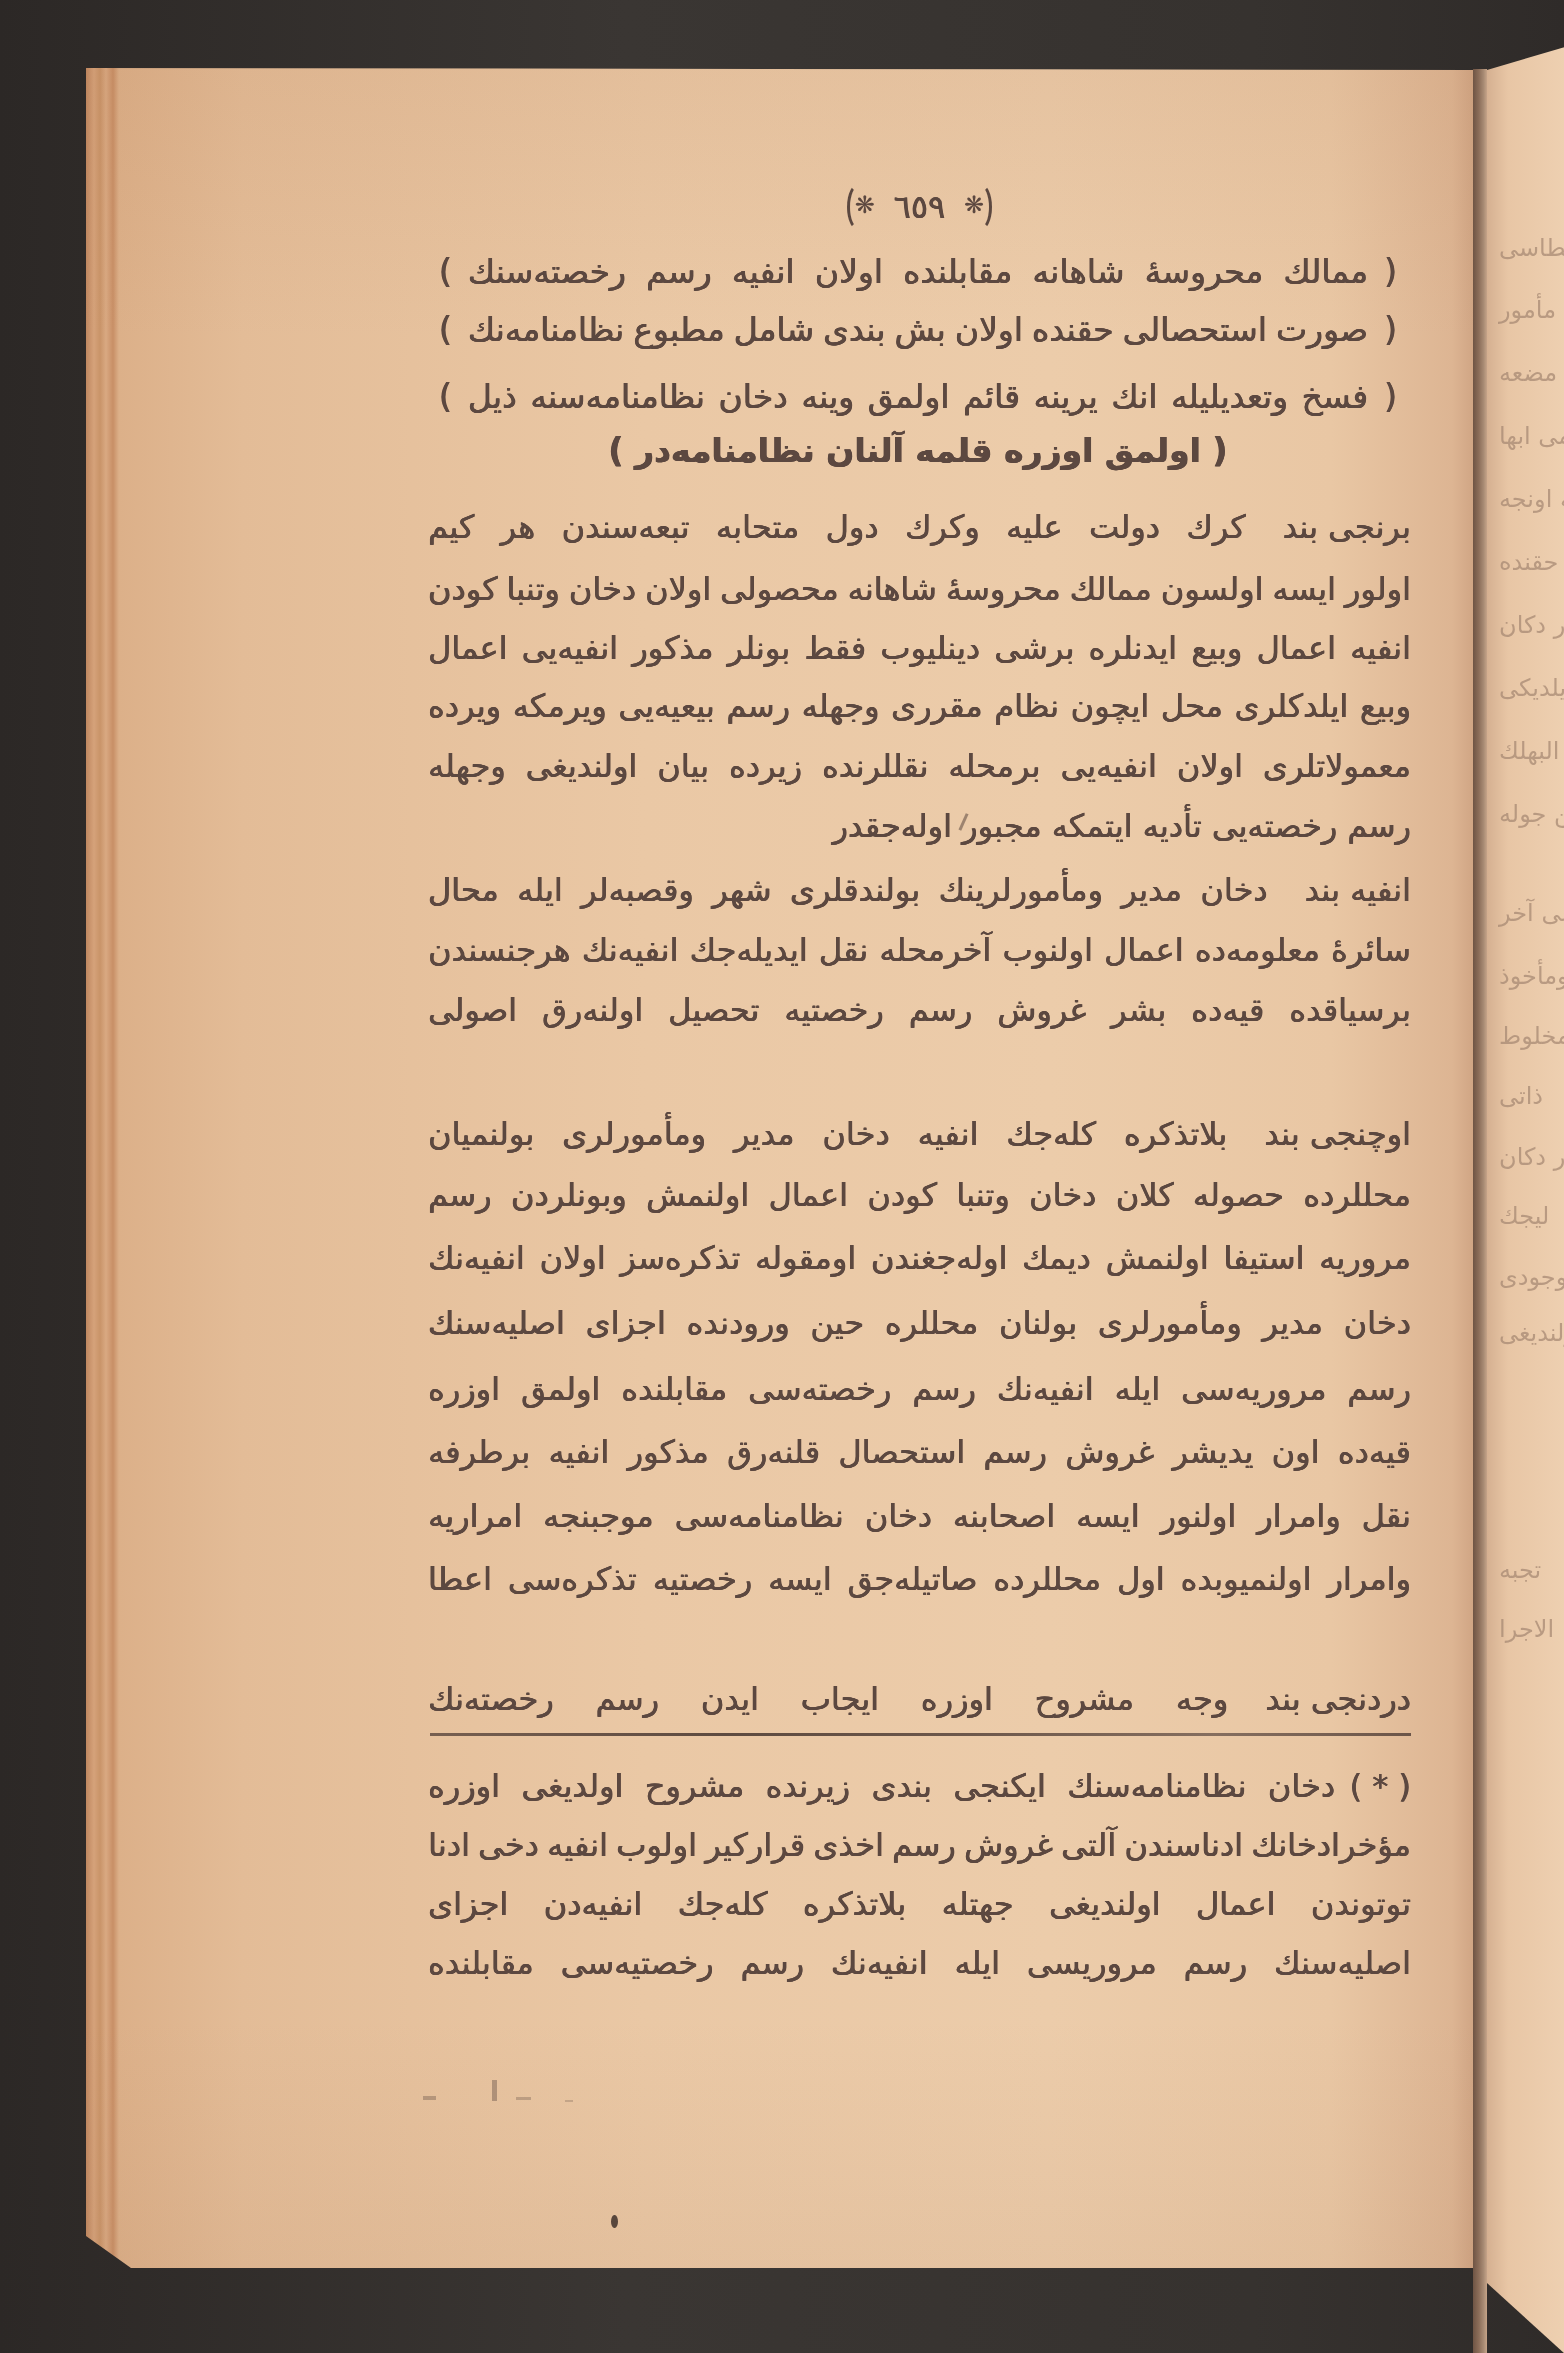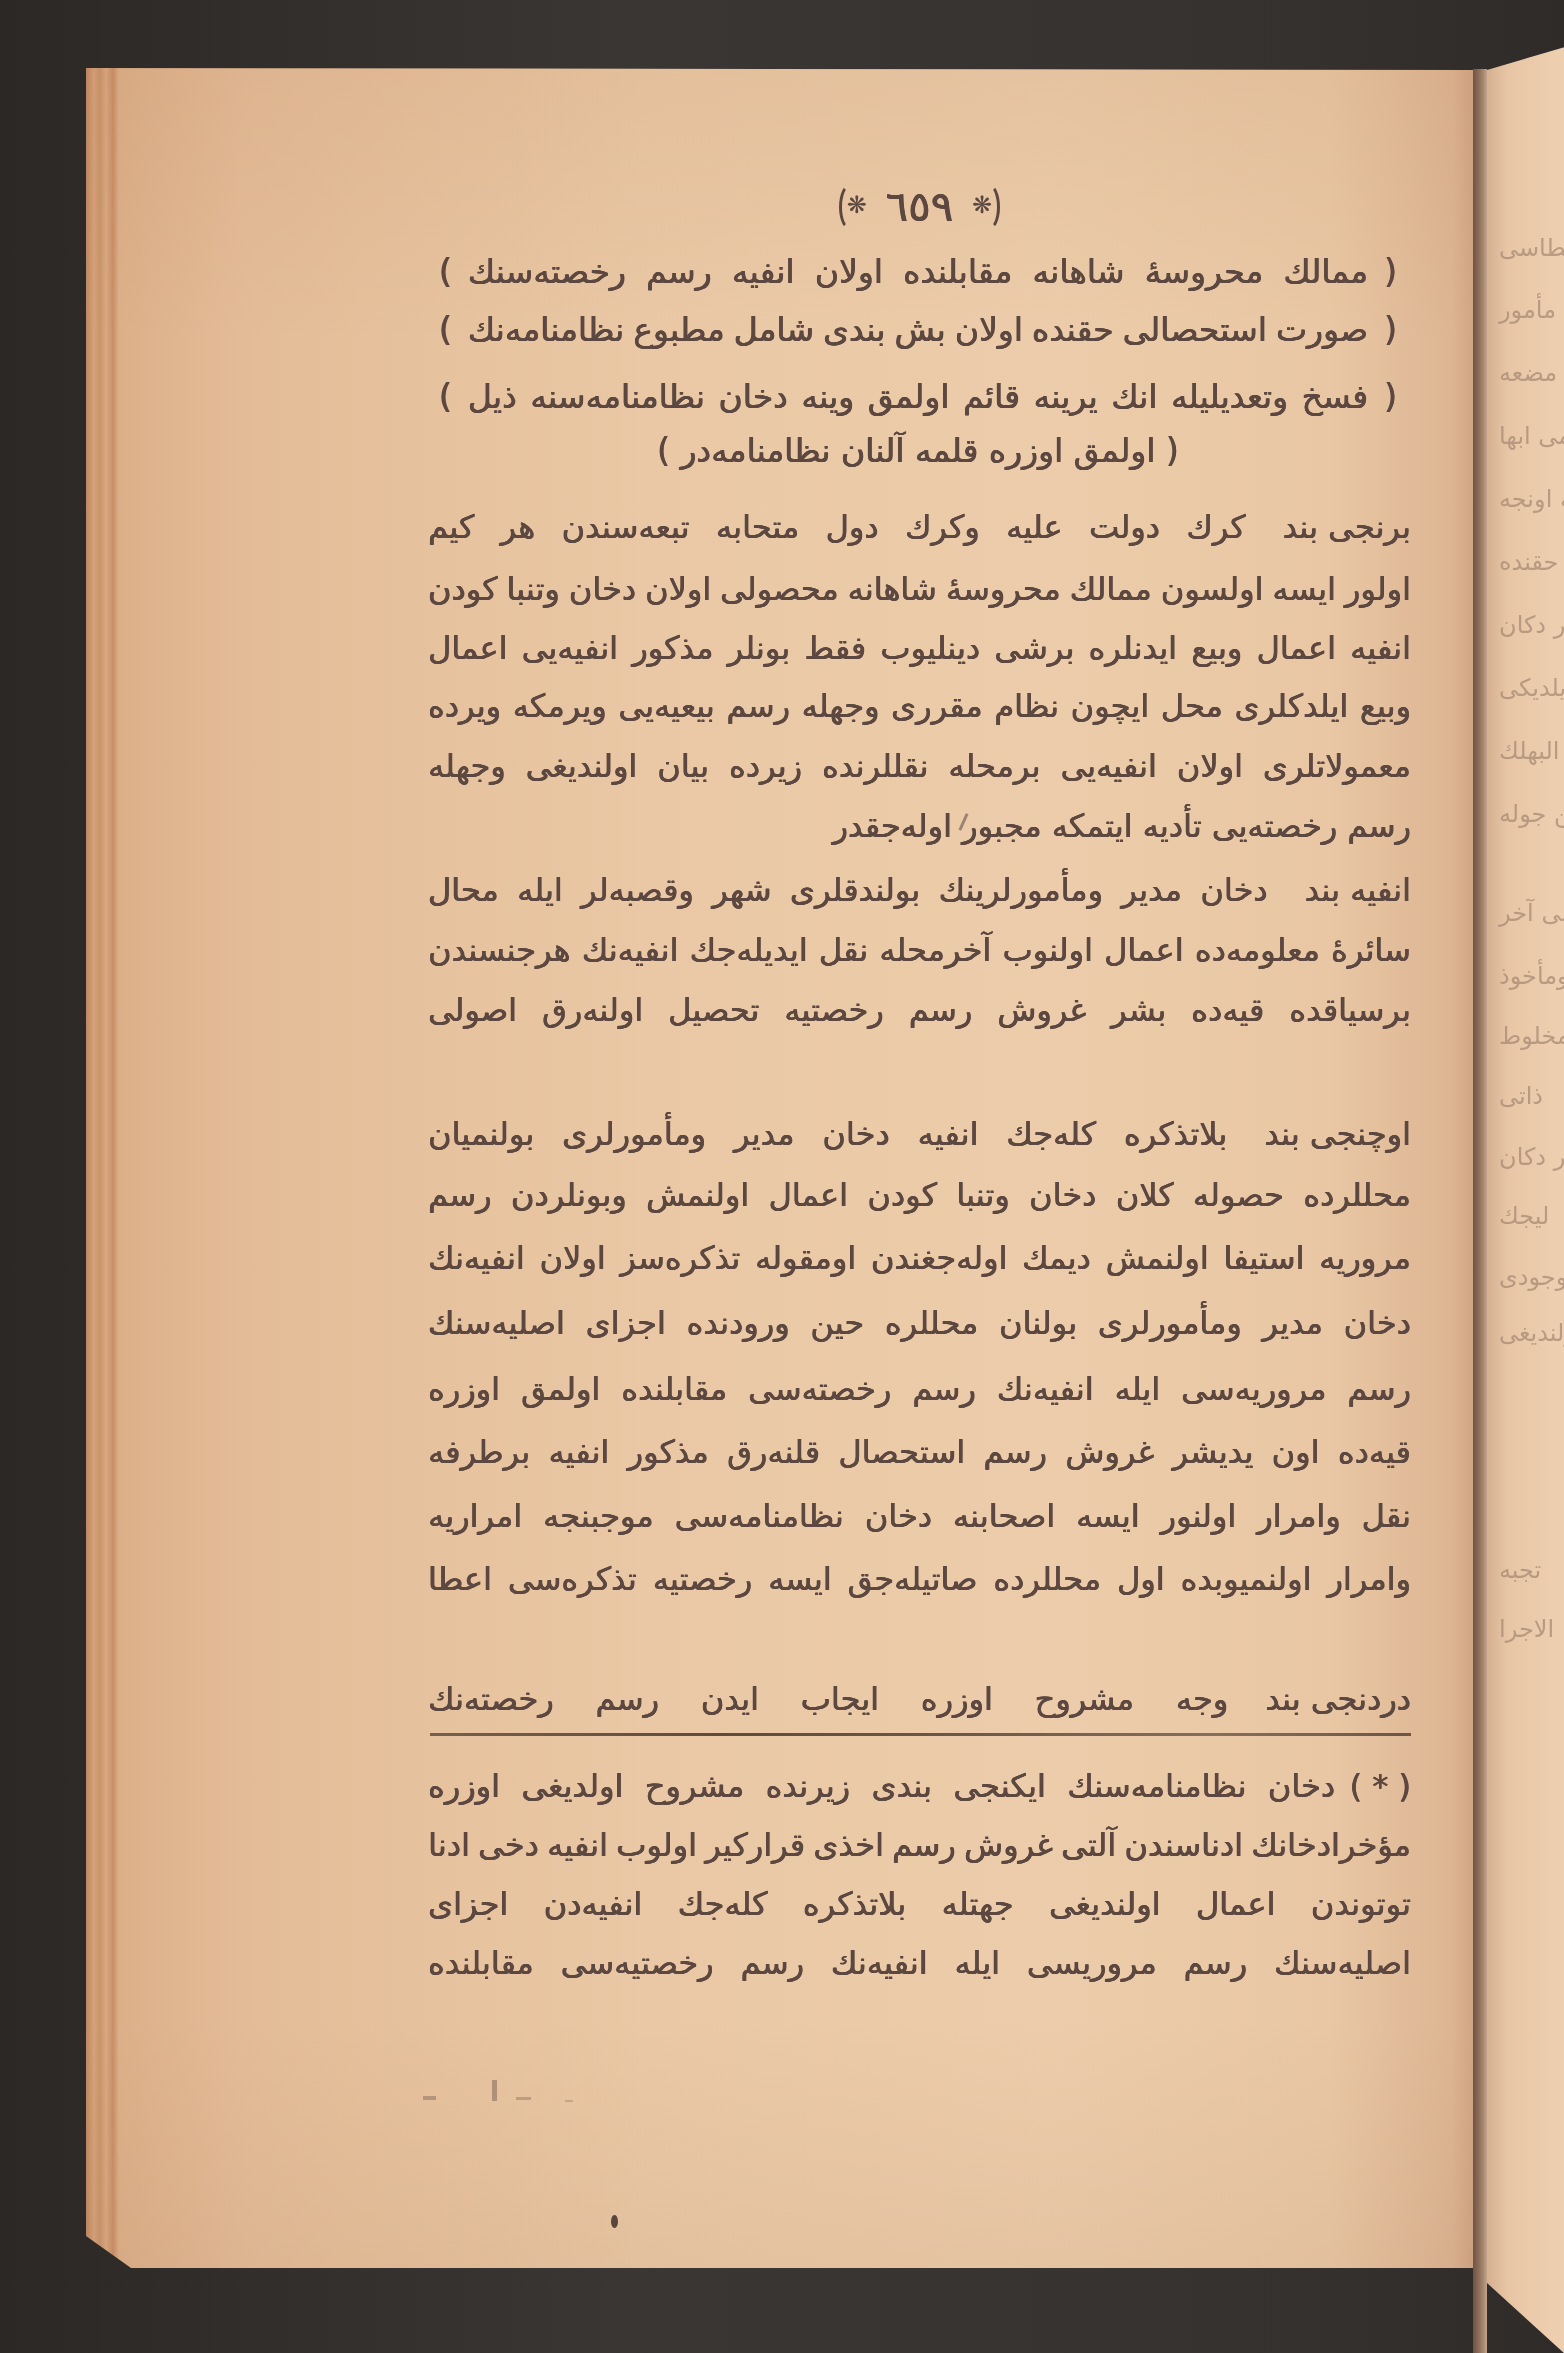--- a/index.html
+++ b/index.html
@@ -17,32 +17,32 @@
   .spine { position: absolute; left: 1473px; top: 69px; width: 13.7px; height: 2284px;
     background: linear-gradient(90deg, #6e5444 0%, #8a6c58 40%, #a78a73 75%, #c6a489 100%); }
   .right-page { position: absolute; left: 0; top: 0; width: 1565px; height: 2354px;
     clip-path: polygon(1487px 70px, 1565px 47px, 1565px 2354px, 1487px 2283px);
     background: linear-gradient(90deg, #d5b091 1487px, #e8c6a5 1508px, #eed0b1 1565px); }
 
   .ink { color: #5c4840; text-shadow: 0.4px 0 0 #5c4840, -0.4px 0 0 #5c4840; }
 
   .pagenum { position: absolute; left: 831px; top: 179px; width: 177px; height: 56px;
     display: flex; align-items: center; justify-content: center; direction: ltr; gap: 11.3px; }
-  .pagenum .num { font-size: 42px; line-height: 56px; letter-spacing: 1.6px; }
+  .pagenum .num { font-size: 32px; line-height: 56px; letter-spacing: 1.6px; }
   .orn { position: relative; width: 35px; height: 52px; display: inline-block; }
   .orn .arc { position: absolute; top: 1.6px; width: 24px; height: 48px; border: 3.2px solid transparent; border-radius: 50%; box-sizing: border-box; }
   .orn.l .arc { left: 0; border-left-color: #5c4840; }
   .orn.r .arc { right: 0; border-right-color: #5c4840; }
   .orn .star { position: absolute; top: 11.3px; width: 35px; text-align: center; font-size: 24px; line-height: 27.4px; color: #5c4840; }
 
   .line { position: absolute; height: 56px; line-height: 56px; direction: rtl; white-space: nowrap; overflow: hidden; box-sizing: border-box; }
   .jline { display: flex; align-items: center; }
   .jwords { display: flex; justify-content: space-between; flex: 1 1 auto; gap: 8px; }
   .rline { display: block; text-align: right; }
-  .cline { display: block; text-align: center; }
+  .cline { display: block; text-align: center; font-weight: bold; }
   .label { flex: 0 0 auto; margin-left: 37px; text-align: center; }
   .p-open { flex: 0 0 auto; margin-left: 16px; }
   .p-close { flex: 0 0 auto; margin-right: 16px; }
   .fmark { flex: 0 0 auto; margin-left: 14.5px; }
   .ref { margin-right: 14.5px; }
 
   .g-body { left: 428px; width: 983px; }
   .g-title { left: 439px; width: 958px; }
 
   .rule { position: absolute; left: 430px; top: 1733px; width: 981px; height: 3.2px;

